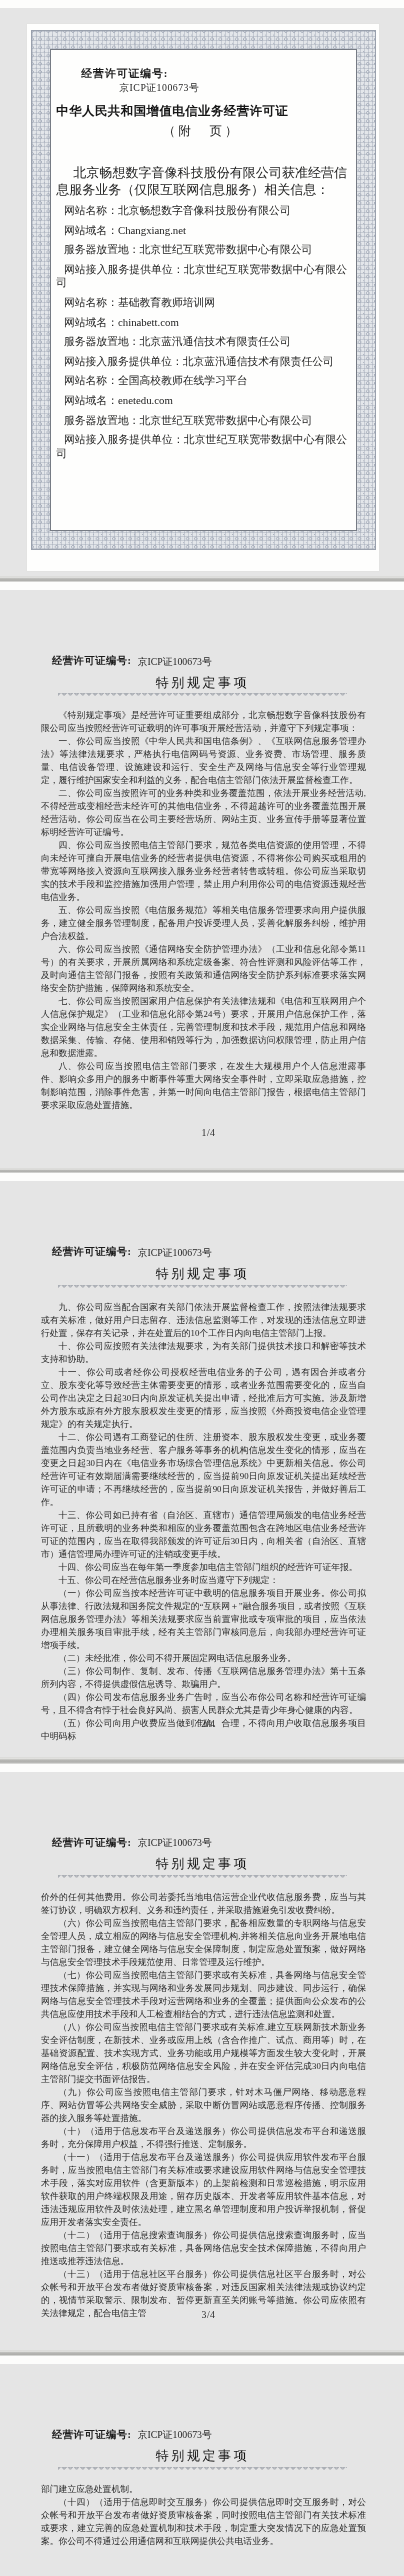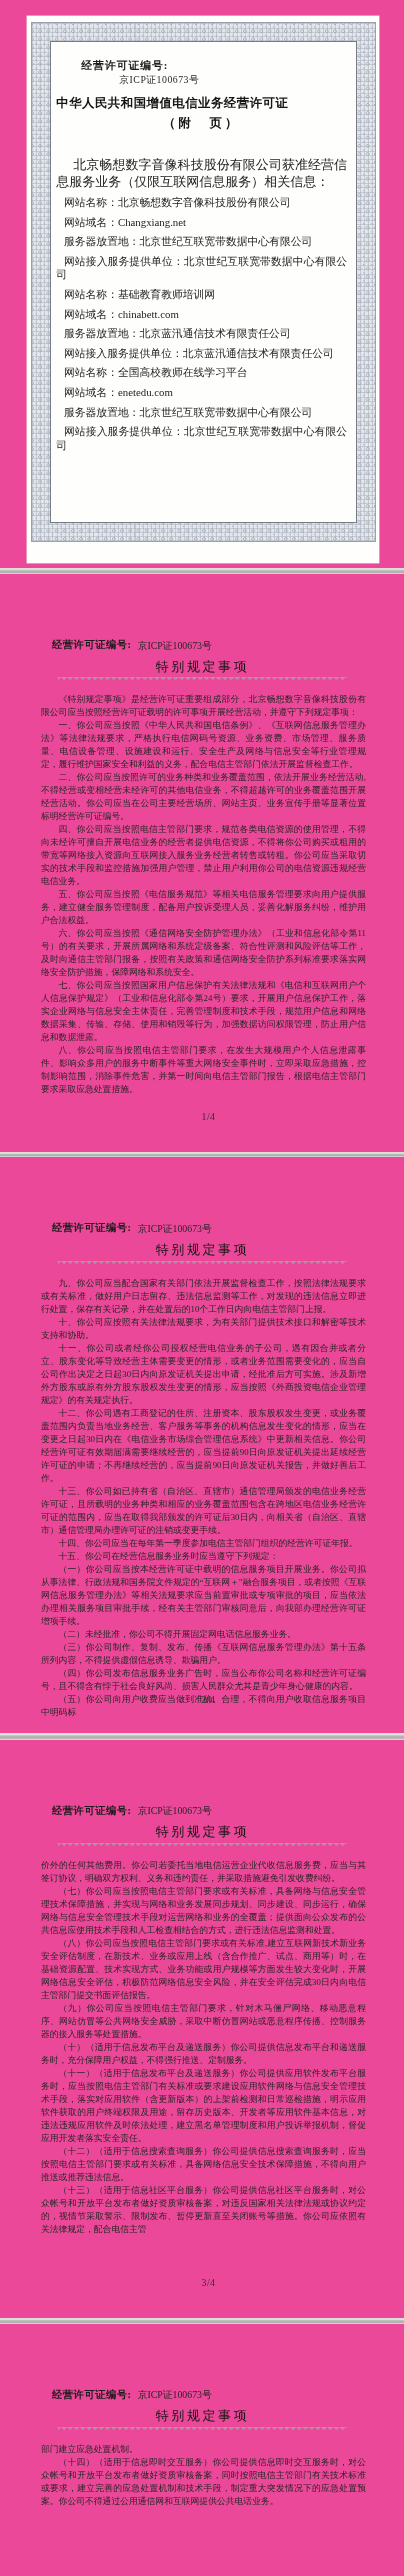--- a/index.html
+++ b/index.html
@@ -2,21 +2,21 @@
 <html style="font-size:8.2px"><head>
 <meta charset="utf-8">
 <style>
   html,body { margin:0; padding:0; background:#ffffff; }
   .canvas {
     position:relative; width:405px; height:2873px; margin:0 auto;
     background:#fdfdfc; overflow:hidden;
     font-family:"Liberation Serif","DejaVu Serif",serif;
     color:#2b2b2b;
   }
-  .page { position:relative; background:#ec4899; overflow:hidden; }
+  .page { position:relative; background:#e5e5e5; overflow:hidden;margin-top:8px; }
   .divider {
     height:6.2px; box-sizing:border-box;
     background:linear-gradient(to bottom,#eeeeec,#b7b7b4 35%,#b0b0ad 70%,#e6e6e4);
     border-top:0.5px solid #dcdcda;
   }
   .divider.thin { height:5.2px; }
 
   
   .cert-sheet {
     position:absolute; left:27px; right:26px; top:15.5px; bottom:5.2px;
@@ -34,21 +34,21 @@
     background-size:8.2px 8.2px, auto auto, auto auto;
   }
   .cert-inner {
     width:100%; height:100%; box-sizing:border-box;
     background:#fefefd; border:0.5px solid #767b84;
     padding:17px 9.3px 0 5.7px;
   }
   .cert-no-label { margin-left:25px; font-size:10.8px; font-weight:bold; color:#1e1e1e; letter-spacing:1px; }
   .cert-no { margin:1px 0 0 63px; font-size:9.8px; color:#262626; letter-spacing:0.5px; }
   .cert-title { margin-top:8.2px; font-size:12.4px; font-weight:bold; letter-spacing:0.5px; color:#161616; }
-  .cert-subtitle { margin-top:3.1px; text-align:center; font-size:12.4px; font-weight:bold; letter-spacing:3.1px; color:#161616; }
+  .cert-subtitle { margin-top:3.1px; text-align:center; font-size:12.4px; font-weight:normal; letter-spacing:3.1px; color:#161616; }
   .cert-intro { margin:24px 0 1px 0; font-size:13px; line-height:17px; text-align:justify; text-indent:17px; color:#222; }
   .cert-entries { margin-top:6.2px; }
   .cert-entries p { margin:6.2px 0 0 0; font-size:10.8px; line-height:13.4px; text-align:justify; text-indent:7.7px; color:#222; }
 
   
   .prov { box-sizing:border-box; padding-top:64px; }
   .prov-header { margin-left:52px; display:flex; align-items:flex-end; }
   .prov-header .lbl { font-size:10.3px; font-weight:bold; letter-spacing:0.5px; color:#1c1c1c; line-height:13.4px; }
   .prov-header .num { margin:0 0 0 6.2px; font-size:9.8px; color:#262626; line-height:13px; }
   .prov-title { margin-top:6.2px; text-align:center; font-size:13px; font-weight:normal; letter-spacing:2.6px; color:#141414; line-height:17px; }
@@ -149,20 +149,21 @@
 
   <div class="page prov" style="height:578px">
     <div class="prov-header">
       <span class="lbl">经营许可证编号:</span>
       <span class="num">京ICP证100673号</span>
     </div>
     <div class="prov-title">特别规定事项</div>
     <div class="zigzag"></div>
     <div class="prov-body">
         <p class="para noindent">价外的任何其他费用。你公司若委托当地电信运营企业代收信息服务费，应当与其签订协议，明确双方权利、义务和违约责任，并采取措施避免引发收费纠纷。</p>
+        <p class="para">（六）你公司应当按照电信主管部门要求，配备相应数量的专职网络与信息安全管理人员，成立相应的网络与信息安全管理机构,并将相关信息向业务开展地电信主管部门报备，建立健全网络与信息安全保障制度，制定应急处置预案，做好网络与信息安全管理技术手段规范使用、日常管理及运行维护。</p>
         <p class="para">（七）你公司应当按照电信主管部门要求或有关标准，具备网络与信息安全管理技术保障措施，并实现与网络和业务发展同步规划、同步建设、同步运行，确保网络与信息安全管理技术手段对运营网络和业务的全覆盖；提供面向公众发布的公共信息应使用技术手段和人工检查相结合的方式，进行违法信息监测和处置。</p>
         <p class="para">（八）你公司应当按照电信主管部门要求或有关标准,建立互联网新技术新业务安全评估制度，在新技术、业务或应用上线（含合作推广、试点、商用等）时，在基础资源配置、技术实现方式、业务功能或用户规模等方面发生较大变化时，开展网络信息安全评估，积极防范网络信息安全风险，并在安全评估完成30日内向电信主管部门提交书面评估报告。</p>
         <p class="para">（九）你公司应当按照电信主管部门要求，针对木马僵尸网络、移动恶意程序、网站仿冒等公共网络安全威胁，采取中断仿冒网站或恶意程序传播、控制服务器的接入服务等处置措施。</p>
         <p class="para">（十）（适用于信息发布平台及递送服务）你公司提供信息发布平台和递送服务时，充分保障用户权益，不得强行推送、定制服务。</p>
         <p class="para">（十一）（适用于信息发布平台及递送服务）你公司提供应用软件发布平台服务时，应当按照电信主管部门有关标准或要求建设应用软件网络与信息安全管理技术手段，落实对应用软件（含更新版本）的上架前检测和日常巡检措施，明示应用软件获取的用户终端权限及用途，留存历史版本、开发者等应用软件基本信息，对违法违规应用软件及时依法处理，建立黑名单管理制度和用户投诉举报机制，督促应用开发者落实安全责任。</p>
         <p class="para">（十二）（适用于信息搜索查询服务）你公司提供信息搜索查询服务时，应当按照电信主管部门要求或有关标准，具备网络信息安全技术保障措施，不得向用户推送或推荐违法信息。</p>
         <p class="para">（十三）（适用于信息社区平台服务）你公司提供信息社区平台服务时，对公众帐号和开放平台发布者做好资质审核备案，对违反国家相关法律法规或协议约定的，视情节采取警示、限制发布、暂停更新直至关闭账号等措施。你公司应依照有关法律规定，配合电信主管</p>
       </div>
     <div class="page-num">3/4</div>
   </div>

